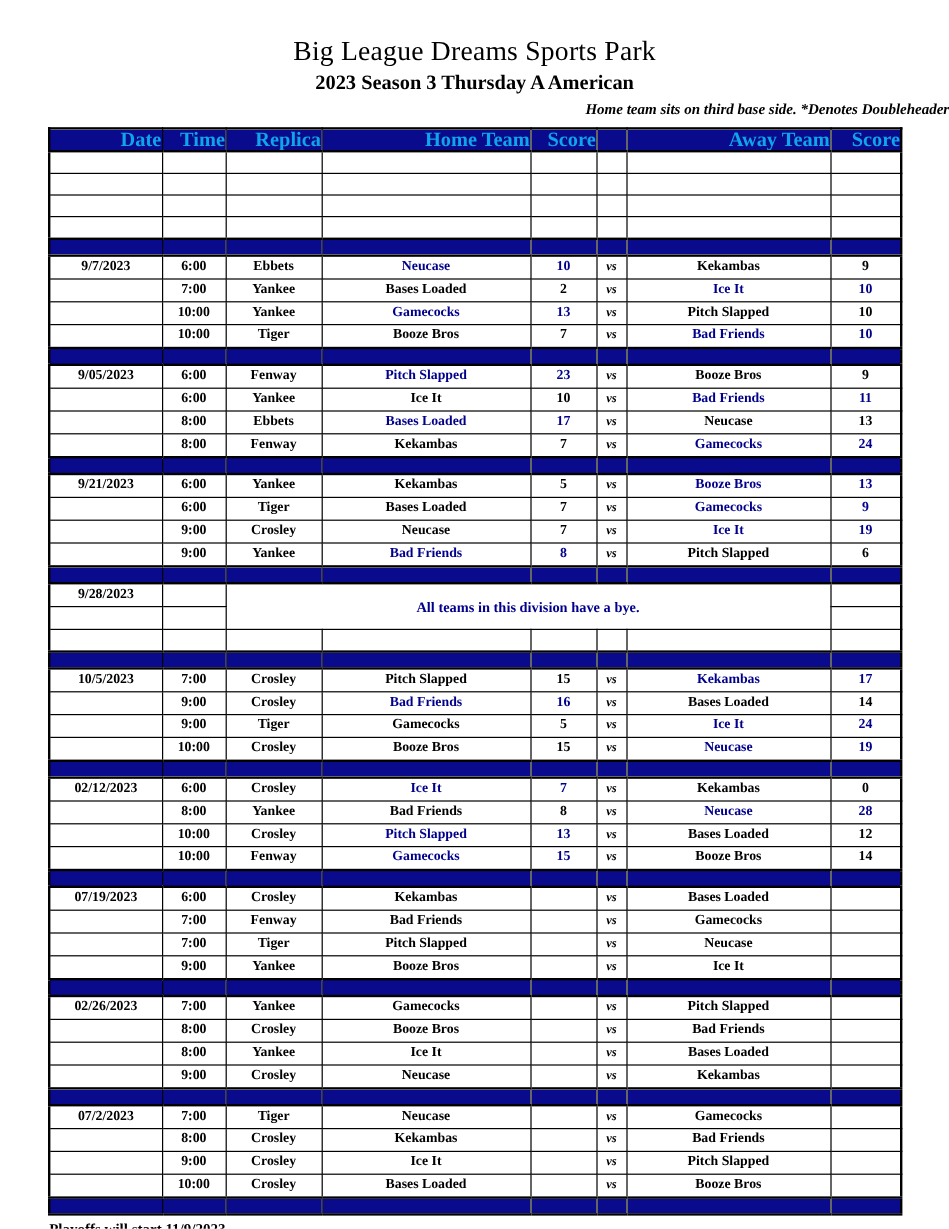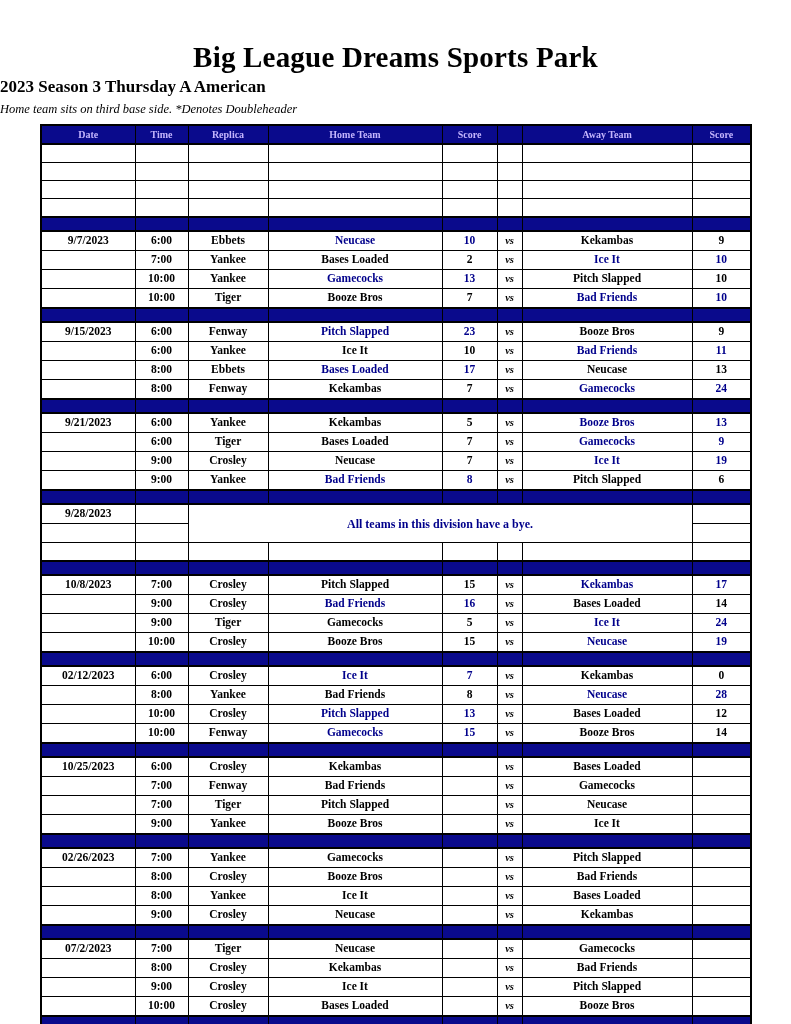--- a/index.html
+++ b/index.html
@@ -5,32 +5,32 @@
   :root{
     --navy:#0a0a8c;
     --yellow:#ffff00;
     --winner:#00008b;
   }
   html,body{margin:0;padding:0;background:#ffffff;}
   .page{
     width:791px;height:1024px;background:#ffffff;position:relative;
     font-family:"Liberation Serif", serif; color:#000;
   }
-  .title{padding-top:41px;text-align:center;font-size:29px;font-weight:bold;letter-spacing:.2px;}
-  .subtitle{text-align:left;font-size:17px;font-weight:bold;margin-top:3px;}
-  .note{text-align:left;font-size:12.5px;font-weight:normal;font-style:italic;margin-top:5px;}
+  .title{padding-top:30px;text-align:center;font-size:23px;font-weight:normal;letter-spacing:.2px;}
+  .subtitle{text-align:center;font-size:17px;font-weight:bold;margin-top:3px;}
+  .note{text-align:right;font-size:12.5px;font-weight:bold;font-style:italic;margin-top:5px;}
   table.sched{
     border-collapse:collapse;table-layout:fixed;
     width:710px;margin:7px 0 0 40px;border:2px solid #000;
   }
   .sched td,.sched th{
     border:1px solid #000;padding:0;overflow:hidden;white-space:nowrap;
     text-align:center;vertical-align:middle;font-weight:bold;font-size:11.5px;line-height:1;
   }
-  .sched th{background:var(--navy);color:#c4b5fd;height:17px;font-size:10px;border-bottom:2px solid #000;}
+  .sched th{background:var(--navy);color:#0ea5e9;height:17px;font-size:17px;border-bottom:2px solid #000;text-align:right;}
   tr.empty td{height:17px;background:#fff;}
   tr.game td{height:18px;background:#fff;}
   tr.sep td{background:var(--navy);height:12px;border-top:2px solid #000;border-bottom:2px solid #000;}
   td.win{background:var(--yellow);color:var(--winner);}
   td.vs{font-style:italic;font-size:10.5px;}
   td.bye-cell{background:var(--yellow);color:var(--winner);font-size:12px;}
   .footer{margin:4px 0 0 41px;font-weight:bold;font-size:12.5px;}
 </style>
 </head>
 <body>
@@ -158,21 +158,21 @@
           <td></td>
           <td></td>
           <td></td>
           <td></td>
           <td></td>
           <td></td>
           <td></td>
           <td></td>
         </tr>
         <tr class="game">
-          <td>9/15/2023</td>
+          <td>9/05/2023</td>
           <td>6:00</td>
           <td>Fenway</td>
           <td class="win">Pitch Slapped</td>
           <td class="win">23</td>
           <td class="vs">vs</td>
           <td>Booze Bros</td>
           <td>9</td>
         </tr>
         <tr class="game">
           <td></td>
@@ -289,21 +289,21 @@
           <td></td>
           <td></td>
           <td></td>
           <td></td>
           <td></td>
           <td></td>
           <td></td>
           <td></td>
         </tr>
         <tr class="game">
-          <td>10/8/2023</td>
+          <td>10/5/2023</td>
           <td>7:00</td>
           <td>Crosley</td>
           <td>Pitch Slapped</td>
           <td>15</td>
           <td class="vs">vs</td>
           <td class="win">Kekambas</td>
           <td class="win">17</td>
         </tr>
         <tr class="game">
           <td></td>
@@ -389,21 +389,21 @@
           <td></td>
           <td></td>
           <td></td>
           <td></td>
           <td></td>
           <td></td>
           <td></td>
           <td></td>
         </tr>
         <tr class="game">
-          <td>10/25/2023</td>
+          <td>07/19/2023</td>
           <td>6:00</td>
           <td>Crosley</td>
           <td>Kekambas</td>
           <td></td>
           <td class="vs">vs</td>
           <td>Bases Loaded</td>
           <td></td>
         </tr>
         <tr class="game">
           <td></td>

